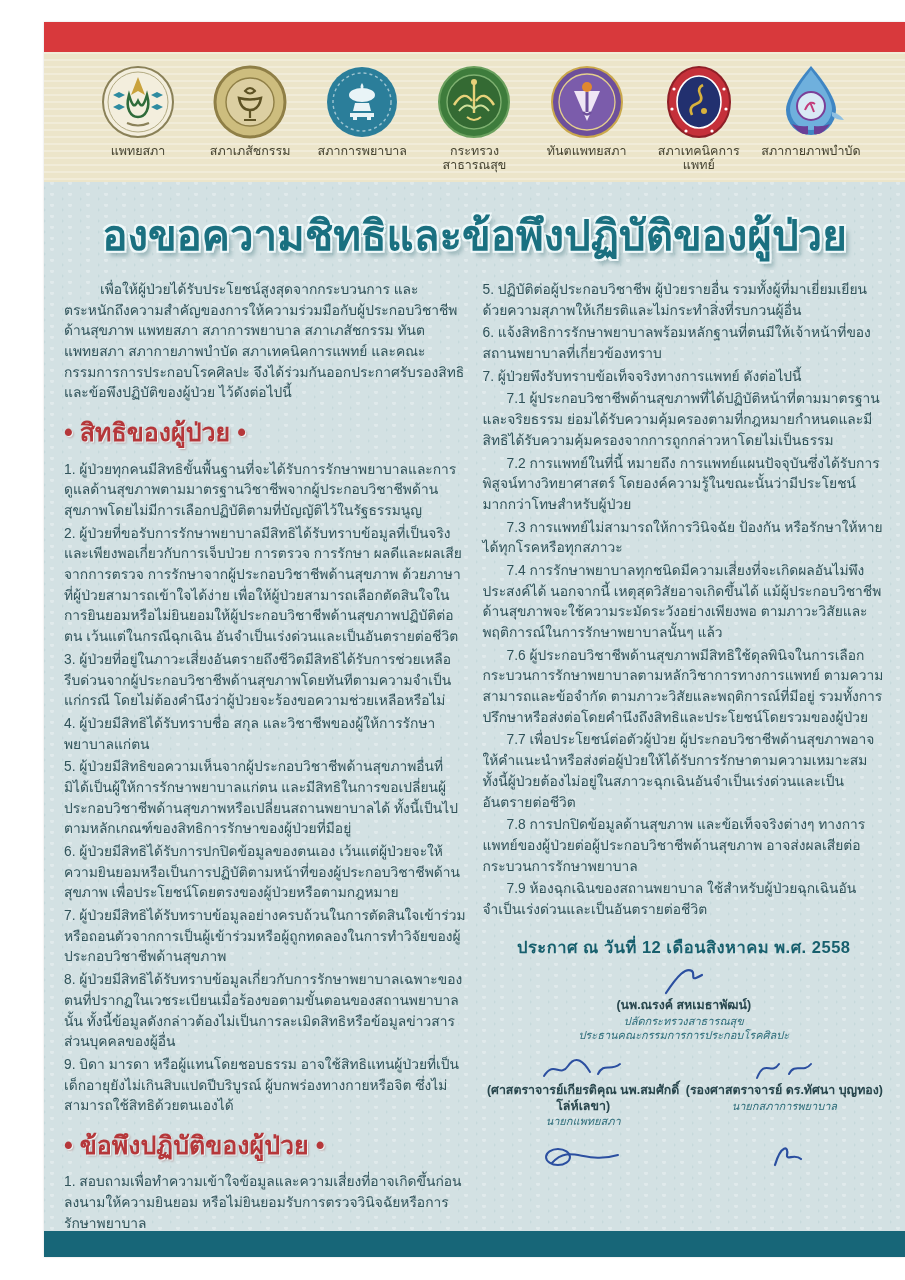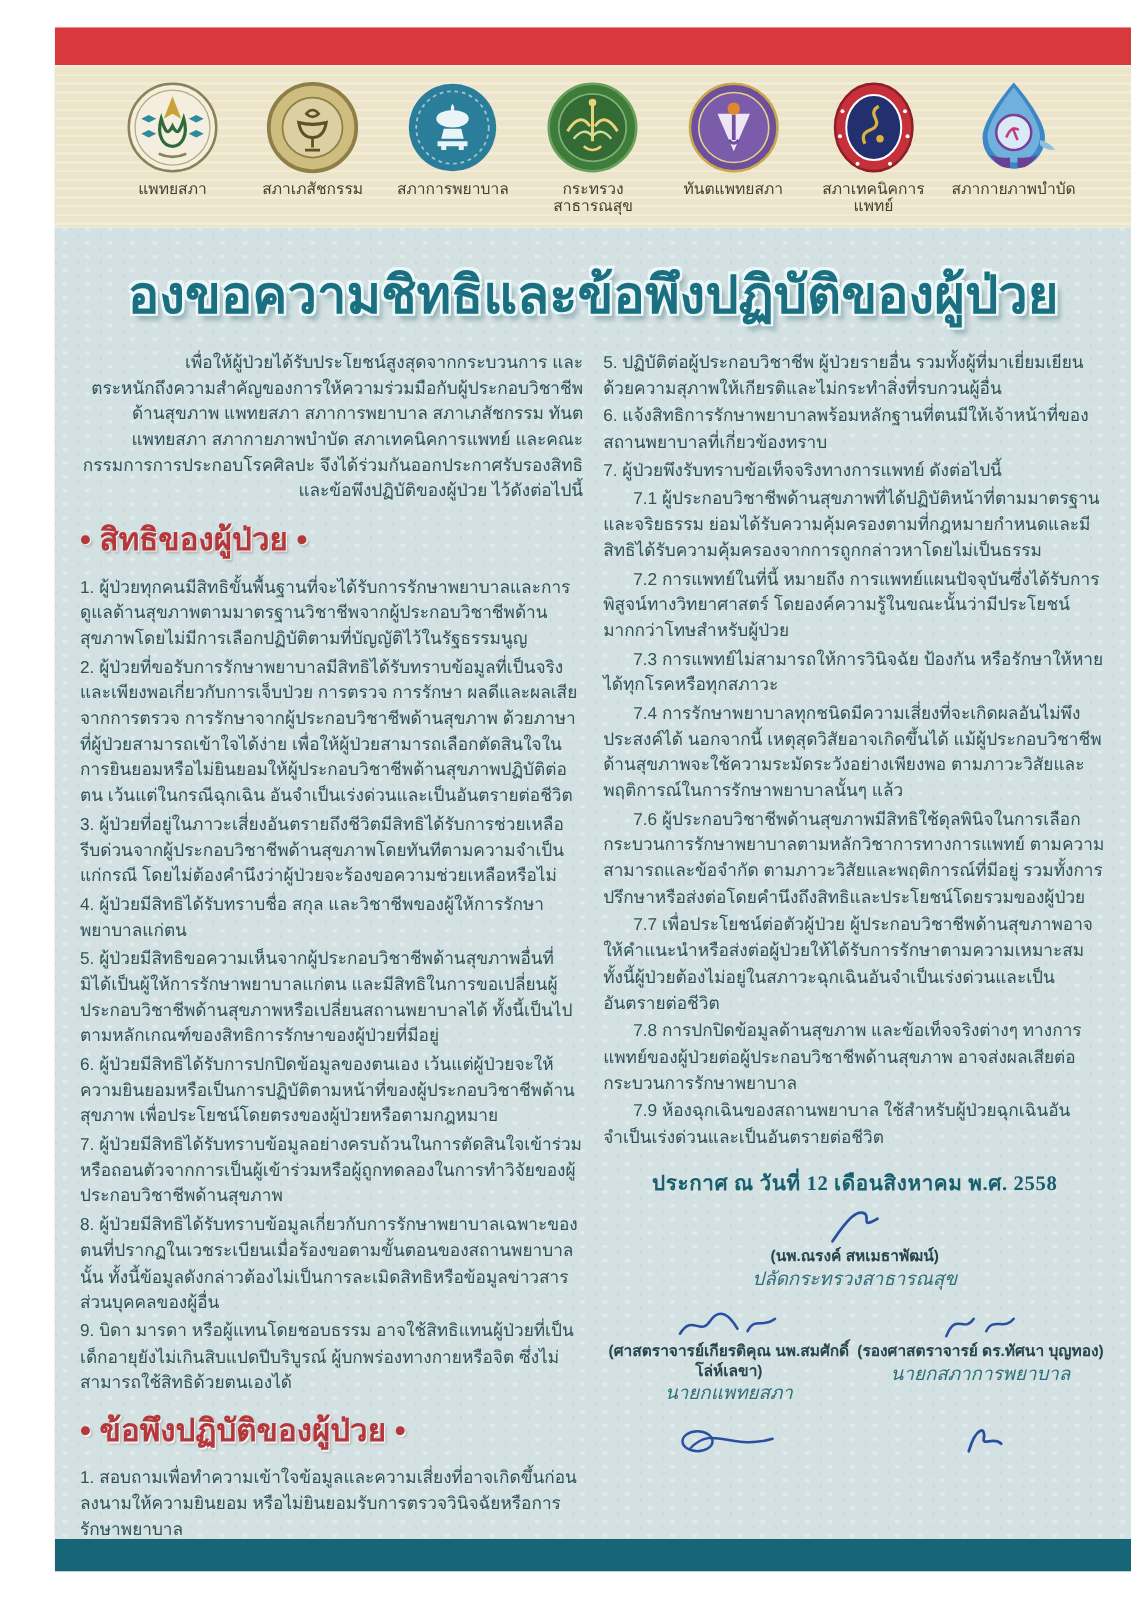--- a/index.html
+++ b/index.html
@@ -35,35 +35,35 @@
   }
   .main-title{
     text-align:center;margin:20px 10px 8px 10px;
     font-size:42px;font-weight:bold;color:#1a7080;letter-spacing:0;
     text-shadow:2px 2px 0 #eef7f8,-2px -2px 0 #eef7f8,2px -2px 0 #eef7f8,-2px 2px 0 #eef7f8,4px 5px 4px rgba(25,85,95,.35);
   }
   .columns{display:flex;gap:16px;padding:4px 20px 0 20px;}
   .col{flex:1 1 0;min-width:0;}
   .body-text{font-size:13.8px;line-height:1.5;color:#2f5259;text-align:left;}
   .body-text p{margin:0 0 2px 0;}
-  p.intro{text-indent:36px;text-align:right;}
+  p.intro{text-indent:36px;}
   p.sub{text-indent:24px;}
   .sec-head{
     font-size:25px;font-weight:bold;color:#b5373a;margin:10px 0 8px 0;
     text-shadow:1px 1px 0 #eef5f6,2px 2px 2px rgba(120,30,30,.25);
   }
   .date-line{
     text-align:center;font-size:16.5px;font-weight:bold;color:#175f6d;
-    margin:14px 0 2px 0;letter-spacing:.5px;font-family:Liberation Serif, serif;
+    margin:14px 0 2px 0;letter-spacing:.5px;
   }
   .sig-area{margin-top:2px;}
   .sig-block{text-align:center;}
   .sig-block .ink{height:34px;display:flex;align-items:flex-end;justify-content:center;}
   .sig-name{font-size:12.4px;font-weight:600;color:#27454c;margin-top:1px;line-height:1.25;}
-  .sig-role{font-size:15px;font-style:italic;color:#2e6d7a;line-height:1.3;}
+  .sig-role{font-size:11px;font-style:italic;color:#2e6d7a;line-height:1.3;}
   .sig-grid{display:flex;flex-wrap:wrap;}
   .sig-grid .sig-block{width:50%;margin-top:6px;}
   .sig-center{margin-top:4px;}
 </style>
 </head>
 <body>
 
 <div class="page">
   <div class="doc">
 
@@ -215,20 +215,21 @@
 
           <div class="sig-area">
             <div class="sig-block sig-center">
               <div class="ink">
                 <svg width="72" height="32" viewBox="0 0 72 32">
                     <path d="M18 28 C30 10 38 2 44 6 C48 9 40 18 54 10" fill="none" stroke="#2b4fa0" stroke-width="2.2" stroke-linecap="round"></path>
                   </svg>
               </div>
               <div class="sig-name">(นพ.ณรงค์ สหเมธาพัฒน์)</div>
               <div class="sig-role">ปลัดกระทรวงสาธารณสุข</div>
+              <div class="sig-role">ประธานคณะกรรมการการประกอบโรคศิลปะ</div>
             </div>
 
             <div class="sig-grid">
               <div class="sig-block">
                 <div class="ink">
                   <svg width="86" height="26" viewBox="0 0 86 26">
                       <path d="M4 20 C14 4 20 22 28 10 S44 6 50 16 M58 18 C64 6 70 16 80 8" fill="none" stroke="#2b4fa0" stroke-width="2" stroke-linecap="round"></path>
                     </svg>
                 </div>
                 <div class="sig-name">(ศาสตราจารย์เกียรติคุณ นพ.สมศักดิ์ โล่ห์เลขา)</div>

